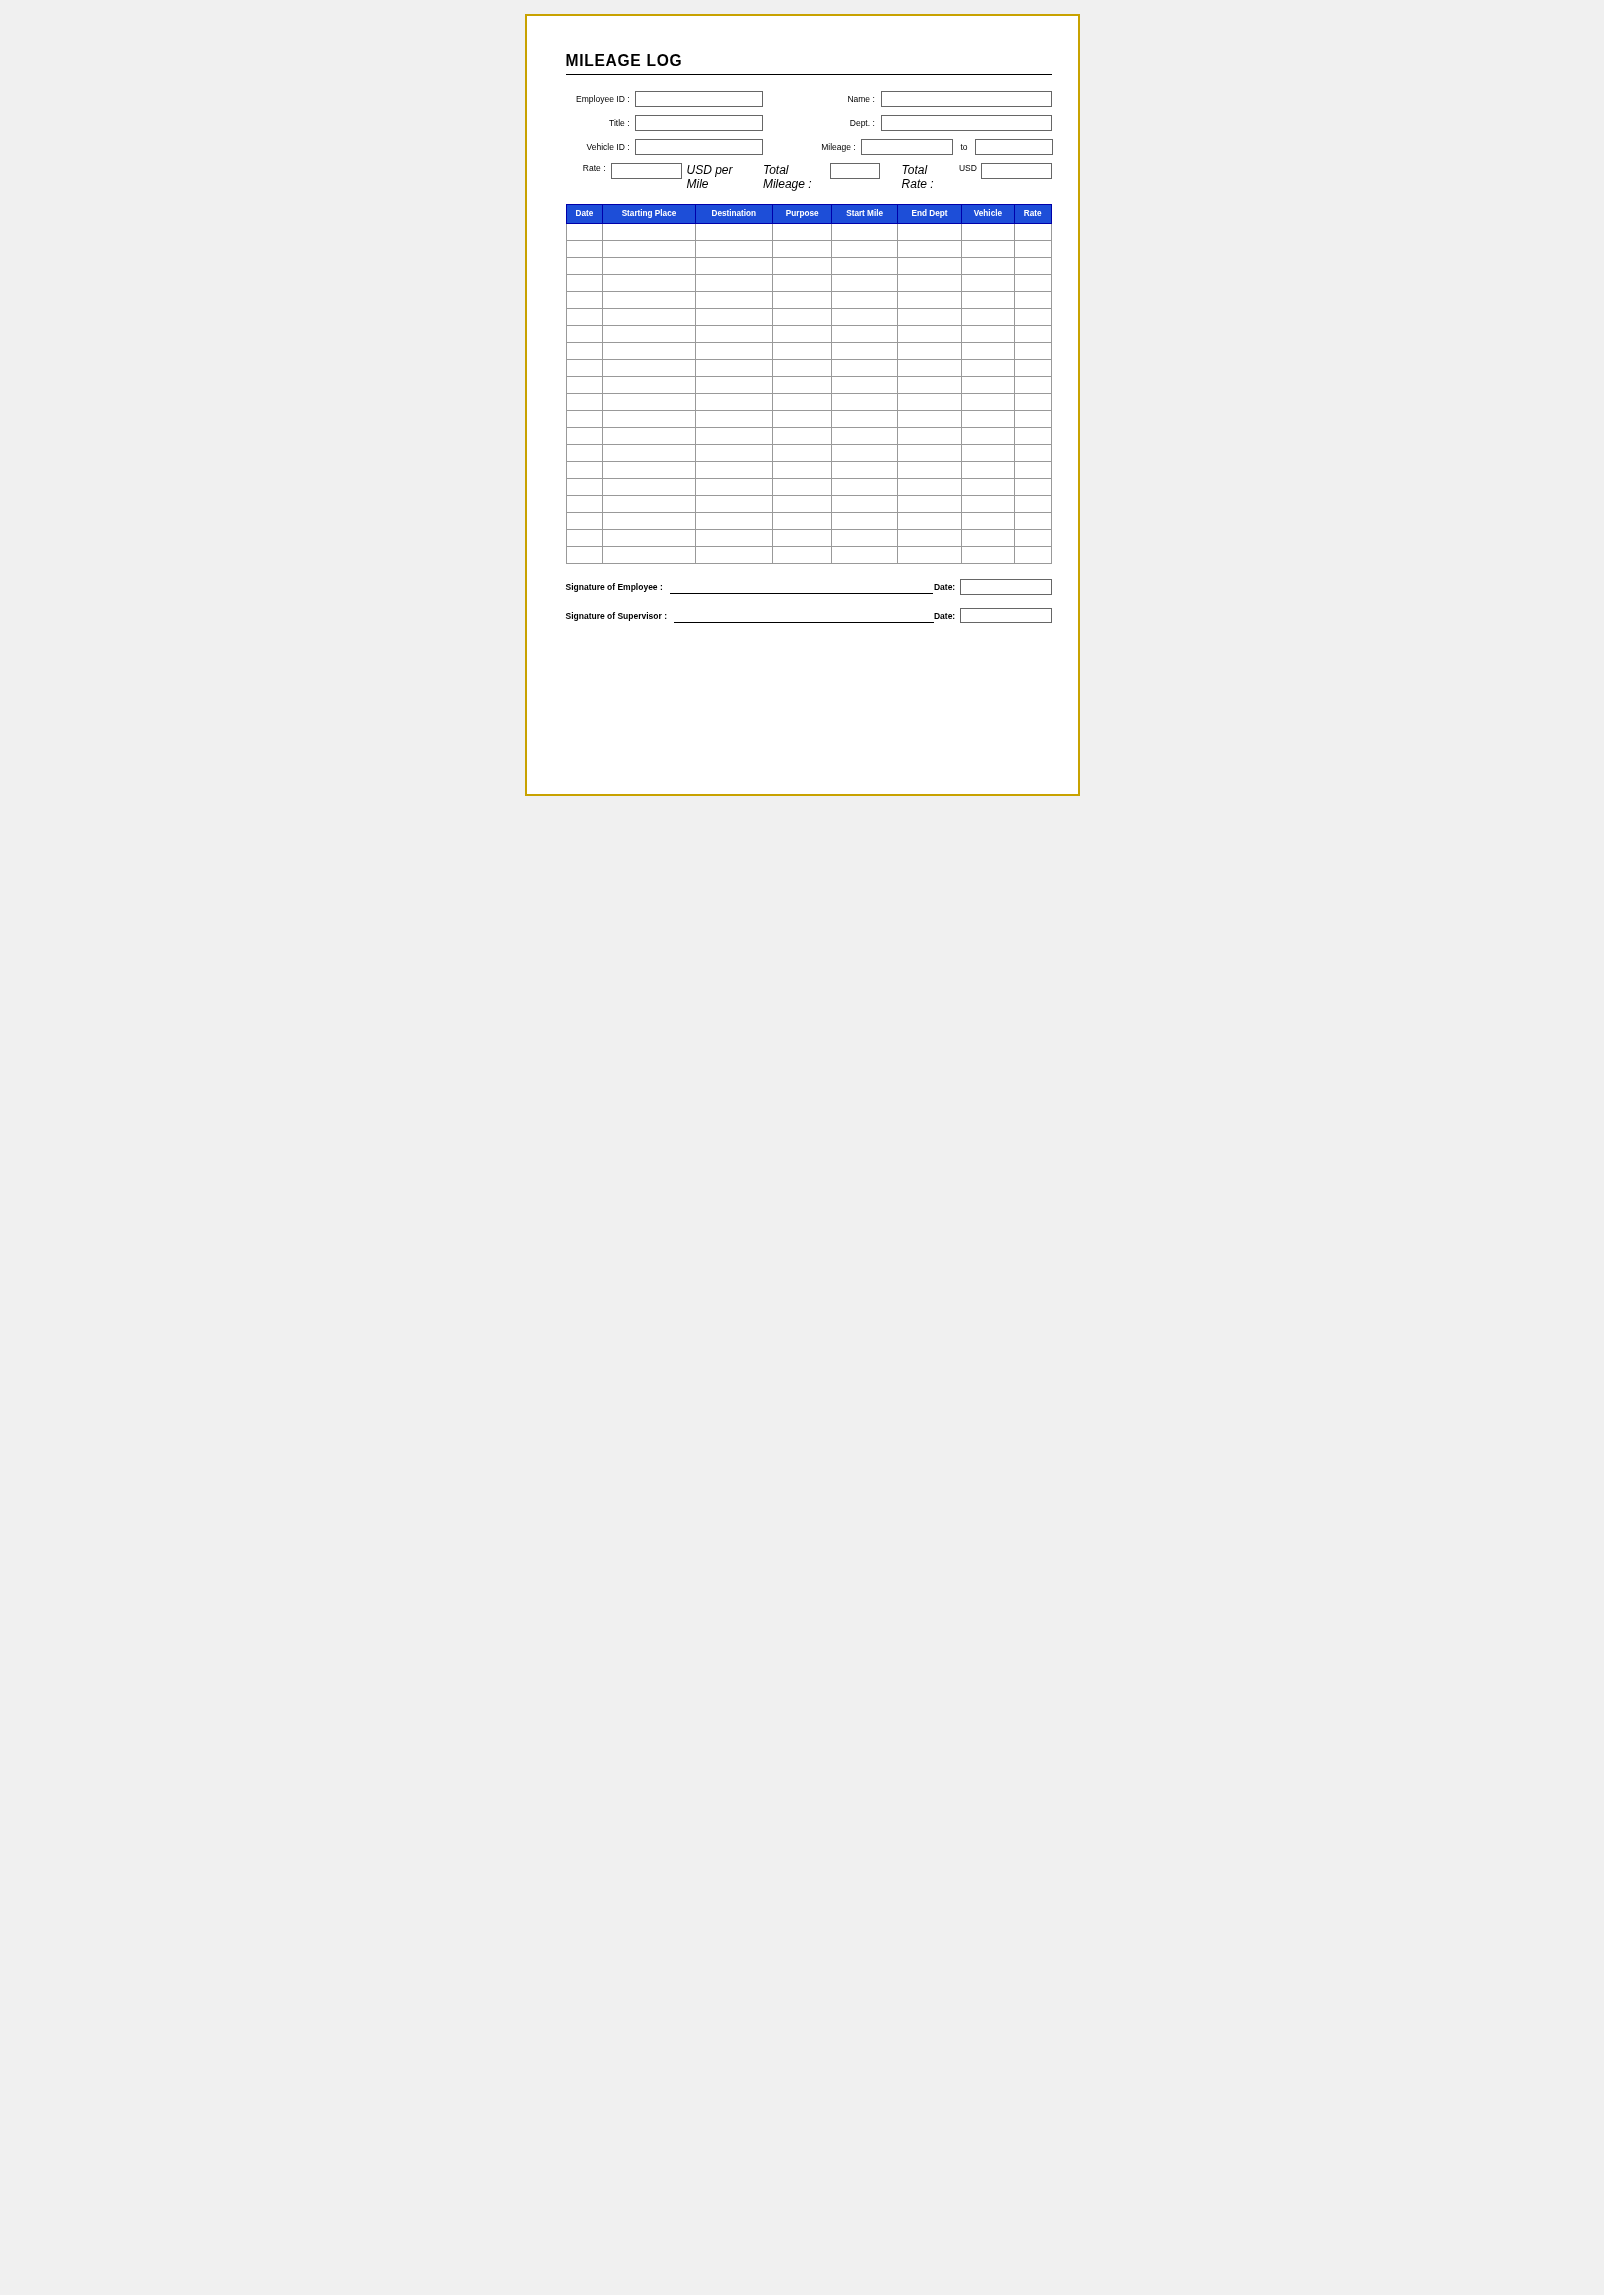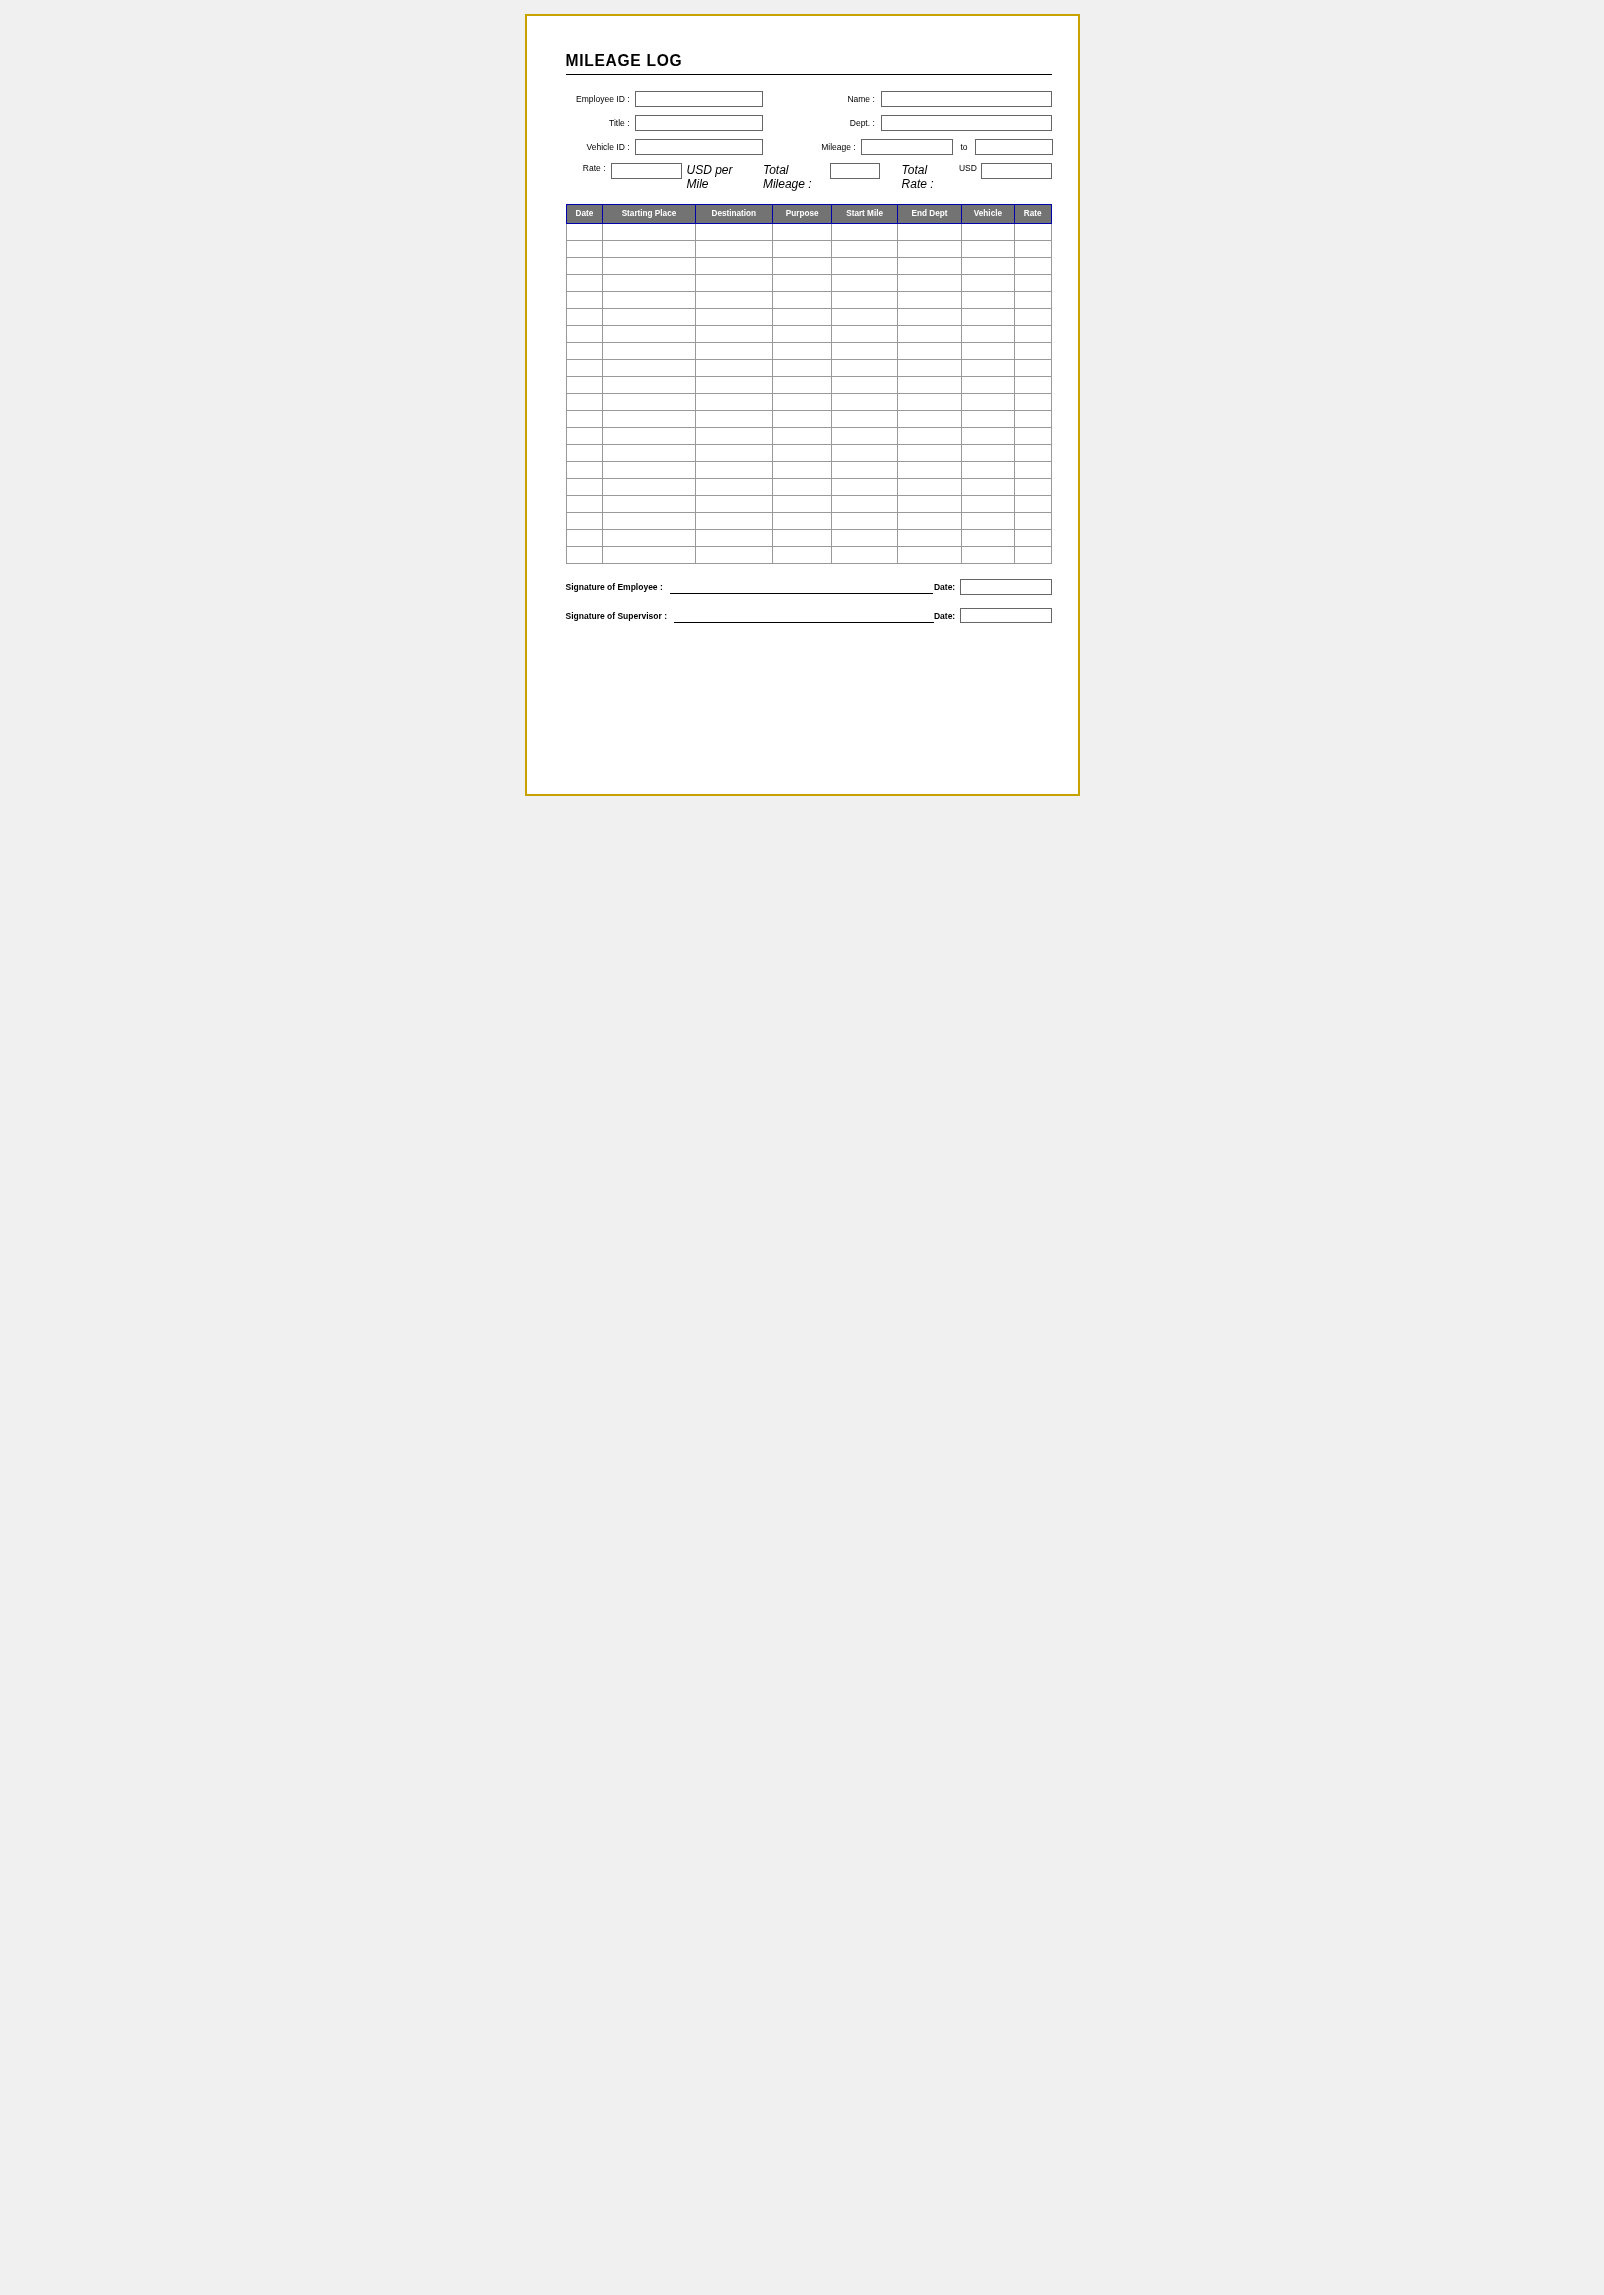--- a/index.html
+++ b/index.html
@@ -105,21 +105,21 @@
     }
 
     
     .mileage-table {
       width: 100%;
       border-collapse: collapse;
       margin-bottom: 15.6px;
     }
 
     .mileage-table thead tr {
-      background: #737373;
+      background: #1d4ed8;
       color: #fff;
     }
 
     .mileage-table thead th {
       font-size: 8.2px;
       font-weight: bold;
       padding: 4.3px 2.8px;
       text-align: center;
       border: 0.7px solid #0000aa;
     }

